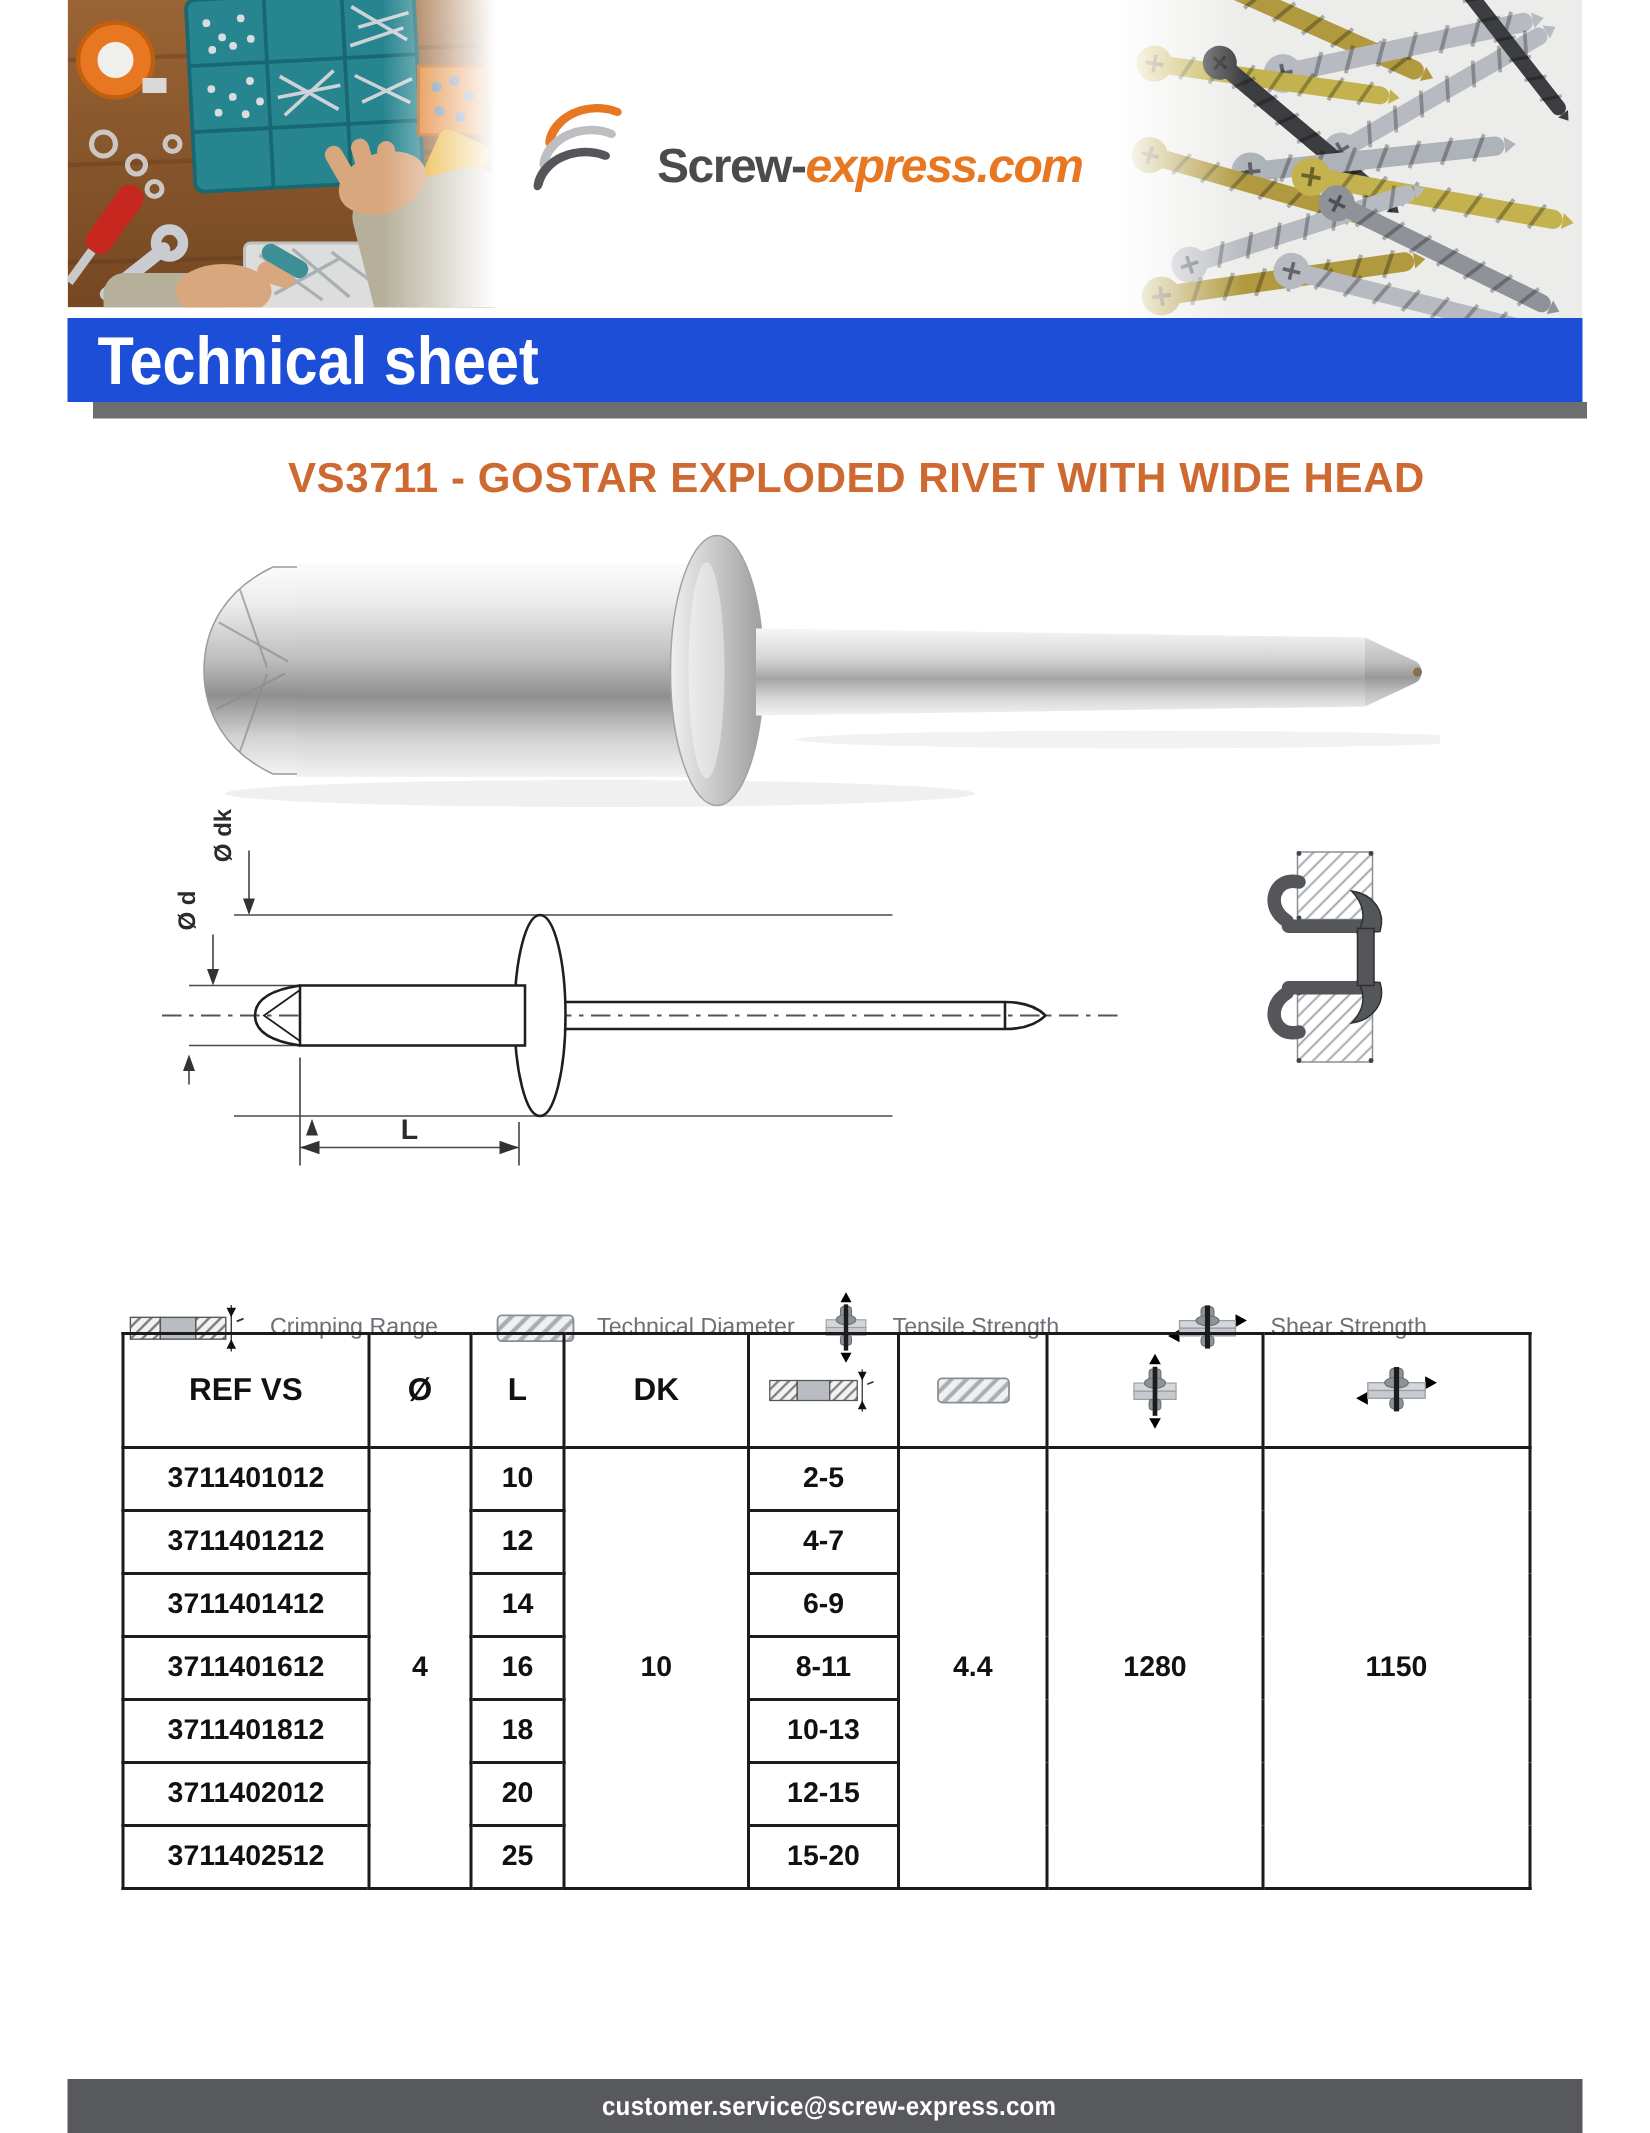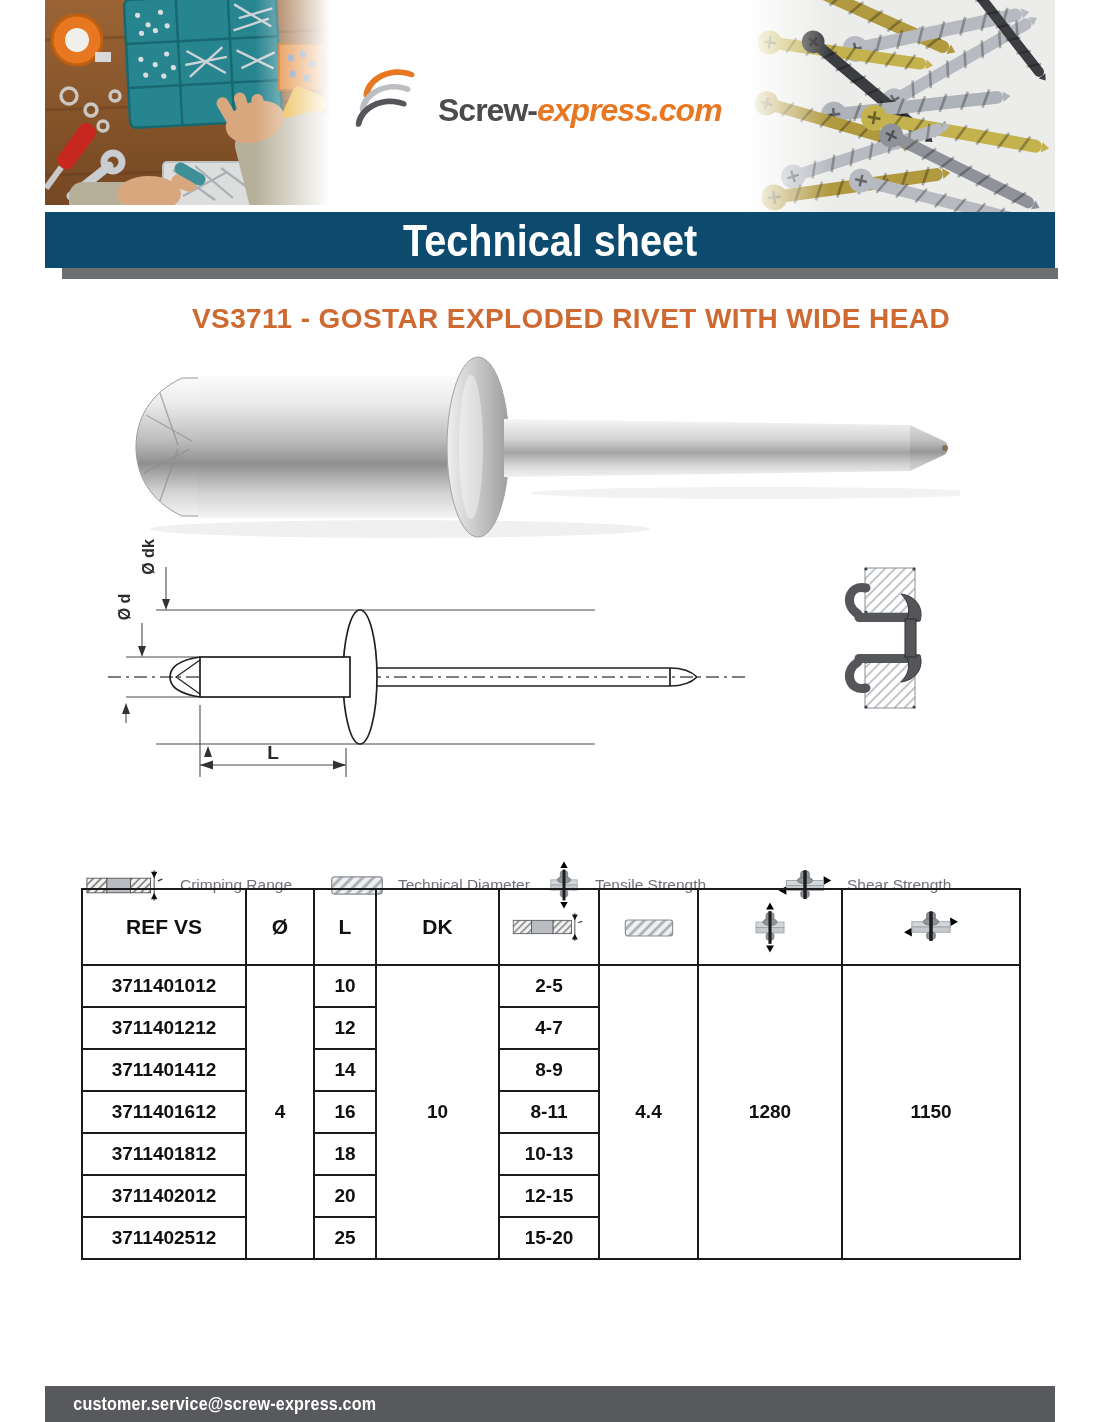--- a/index.html
+++ b/index.html
@@ -7,22 +7,22 @@
        font-family:"Liberation Sans", sans-serif;overflow:hidden;}
   .abs{position:absolute;}
 
   
   .photo{overflow:hidden;}
   .logo-wrap{left:350px;top:64px;display:flex;align-items:center;gap:10px;}
   .logo-text{font-size:32px;font-weight:700;letter-spacing:-1px;white-space:nowrap;}
   .logo-primary{color:#4b4b4d;}
   .logo-secondary{color:#E87722;font-style:italic;}
 
-  .banner{left:45px;top:212px;width:1010px;height:56px;background:#0c4a6e;
-          display:flex;align-items:center;justify-content:center;}
+  .banner{left:45px;top:212px;width:1010px;height:56px;background:#1d4ed8;
+          display:flex;align-items:center;justify-content:flex-start;}
   .banner-title{color:#fff;font-size:45px;font-weight:800;display:inline-block;
           transform:scaleX(.88);letter-spacing:0px;line-height:1;}
   .banner-shadow{left:62px;top:268px;width:996px;height:11px;background:#6d6e70;}
 
   .doc-title{left:0;top:303px;width:1100px;text-align:center;color:#CE6A31;
           font-size:28px;font-weight:700;letter-spacing:.4px;padding-left:21px;}
 
   
   .legend-item{top:862px;height:46px;display:flex;align-items:center;gap:14px;}
   .legend-label{color:#6f7077;font-size:15.5px;}
@@ -31,21 +31,21 @@
   .spec-table{position:absolute;left:81px;top:888px;border-collapse:collapse;
           table-layout:fixed;padding-left:40px;}
   .spec-table th,.spec-table td{border:2px solid #1b1b1b;text-align:center;
           vertical-align:middle;font-weight:700;color:#111;padding:0;}
   .spec-table th{height:74px;font-size:21px;}
   .spec-table td{height:40px;font-size:19px;}
   .ref-small{font-size:17px;}
 
   
   .footer{left:45px;top:1386px;width:1010px;height:36px;background:#58595C;
-          color:#fff;text-align:left;line-height:36px;font-size:17.5px;
+          color:#fff;text-align:center;line-height:36px;font-size:17.5px;
           font-weight:700;}
   .footer span{display:inline-block;transform:scaleX(.92);transform-origin:right center;
           padding-right:24px;letter-spacing:.2px;}
 
   svg{display:block;}
   .ic{display:inline-block;vertical-align:middle;}
 </style>
 </head>
 <body>
 
@@ -458,21 +458,21 @@
       <td rowspan="7">1150</td>
     </tr>
     <tr>
       <td>3711401212</td>
       <td>12</td>
       <td>4-7</td>
     </tr>
     <tr>
       <td>3711401412</td>
       <td>14</td>
-      <td>8-9</td>
+      <td>6-9</td>
     </tr>
     <tr>
       <td class="ref-small">3711401612</td>
       <td>16</td>
       <td>8-11</td>
     </tr>
     <tr>
       <td>3711401812</td>
       <td>18</td>
       <td>10-13</td>

